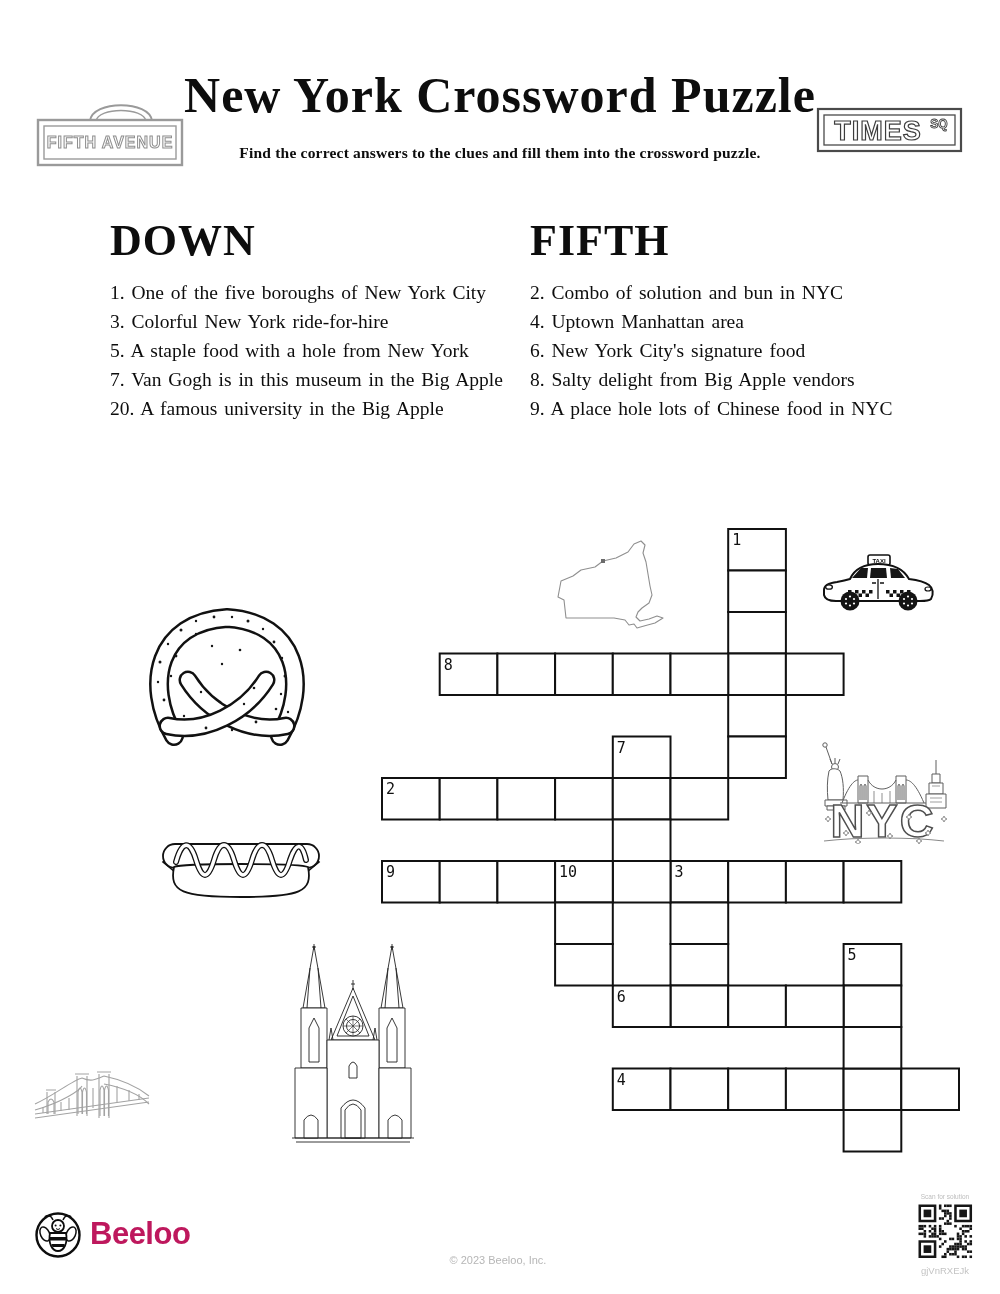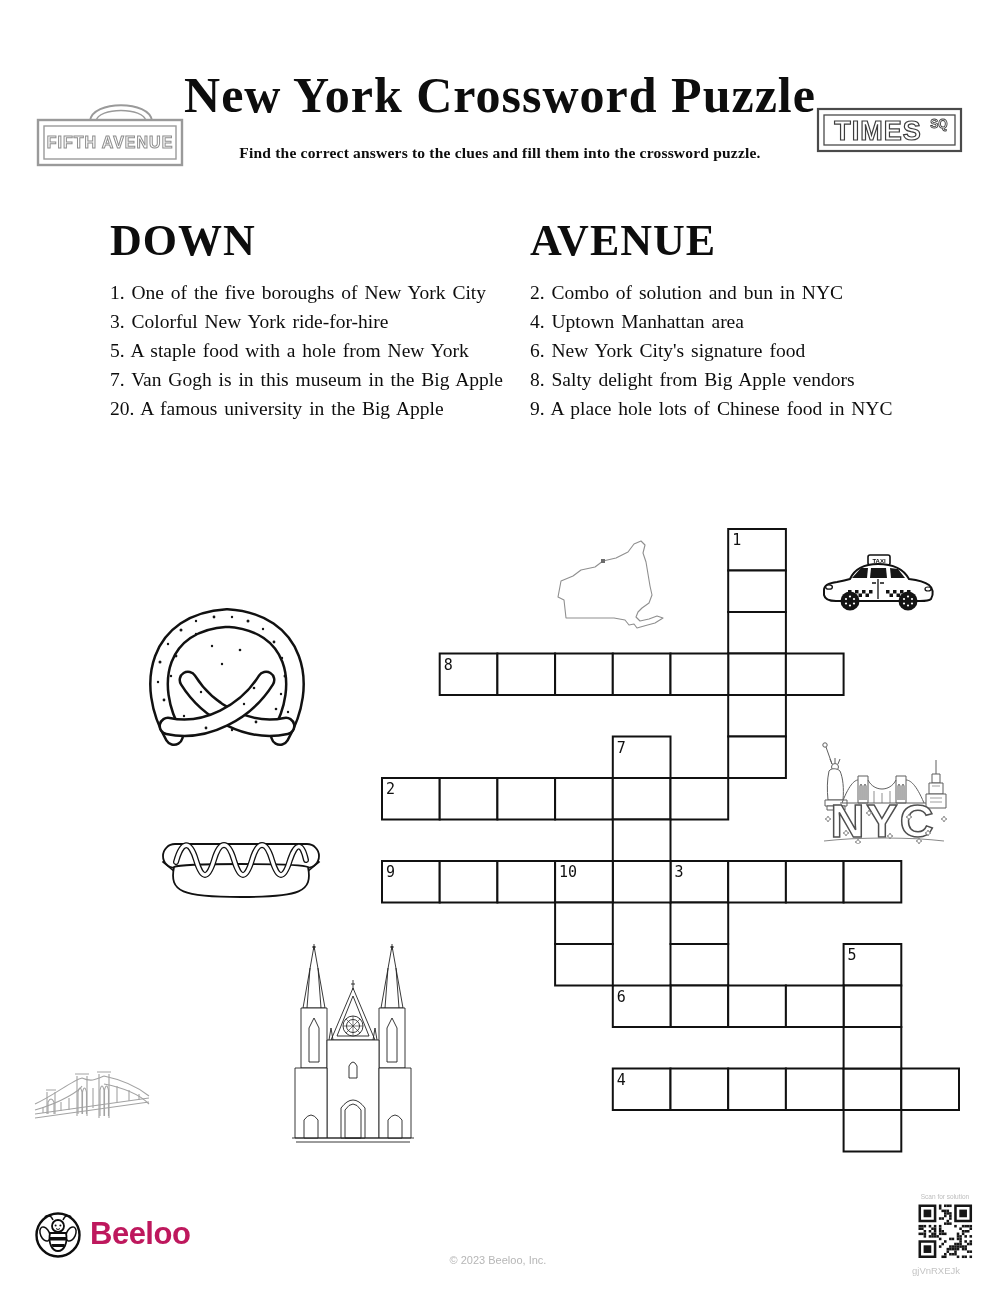--- a/index.html
+++ b/index.html
@@ -20,21 +20,21 @@
   #across-col{left:530px;top:218px;width:385px;}
   
   #grid-svg{left:380px;top:527px;}
   
   .brand-text{left:90px;top:1216px;font-family:"Liberation Sans","DejaVu Sans",sans-serif;
               font-weight:700;font-size:31px;letter-spacing:-.5px;color:#be185d;}
   .copyright{left:0;right:4px;top:1254px;text-align:center;font-family:"Liberation Sans","DejaVu Sans",sans-serif;
              font-size:11px;color:#b6b6b6;}
   .qr-caption{left:912px;top:1193px;width:66px;text-align:center;font-family:"Liberation Sans","DejaVu Sans",sans-serif;
               font-size:6.5px;color:#bdbdbd;}
-  .qr-code-id{left:912px;top:1265px;width:66px;text-align:left;font-family:"Liberation Sans","DejaVu Sans",sans-serif;
+  .qr-code-id{left:912px;top:1265px;width:66px;text-align:center;font-family:"Liberation Sans","DejaVu Sans",sans-serif;
               font-size:9.5px;color:#c4c4c4;}
   svg{display:block;}
   .sign-text{font-family:"Liberation Sans","DejaVu Sans",sans-serif;font-weight:700;}
 </style>
 </head>
 <body>
 
 <div class="page">
 
   <svg class="abs" style="left:34px;top:96px;" width="152" height="74" viewBox="0 0 152 74">
@@ -60,21 +60,21 @@
     <div>
         <div class="clue"><span class="num">1.</span><span> One of the five boroughs of New York City</span></div>
         <div class="clue"><span class="num">3.</span><span> Colorful New York ride-for-hire</span></div>
         <div class="clue"><span class="num">5.</span><span> A staple food with a hole from New York</span></div>
         <div class="clue"><span class="num">7.</span><span> Van Gogh is in this museum in the Big Apple</span></div>
         <div class="clue"><span class="num">20.</span><span> A famous university in the Big Apple</span></div>
       </div>
   </div>
 
   <div id="across-col" class="abs clue-col">
-    <h2>AVENUE</h2>
+    <h2>FIFTH</h2>
     <div>
         <div class="clue"><span class="num">2.</span><span> Combo of solution and bun in NYC</span></div>
         <div class="clue"><span class="num">4.</span><span> Uptown Manhattan area</span></div>
         <div class="clue"><span class="num">6.</span><span> New York City's signature food</span></div>
         <div class="clue"><span class="num">8.</span><span> Salty delight from Big Apple vendors</span></div>
         <div class="clue"><span class="num">9.</span><span> A place hole lots of Chinese food in NYC</span></div>
       </div>
   </div>
 
   <svg id="grid-svg" class="abs" width="582" height="628" viewBox="0 0 582 628">

